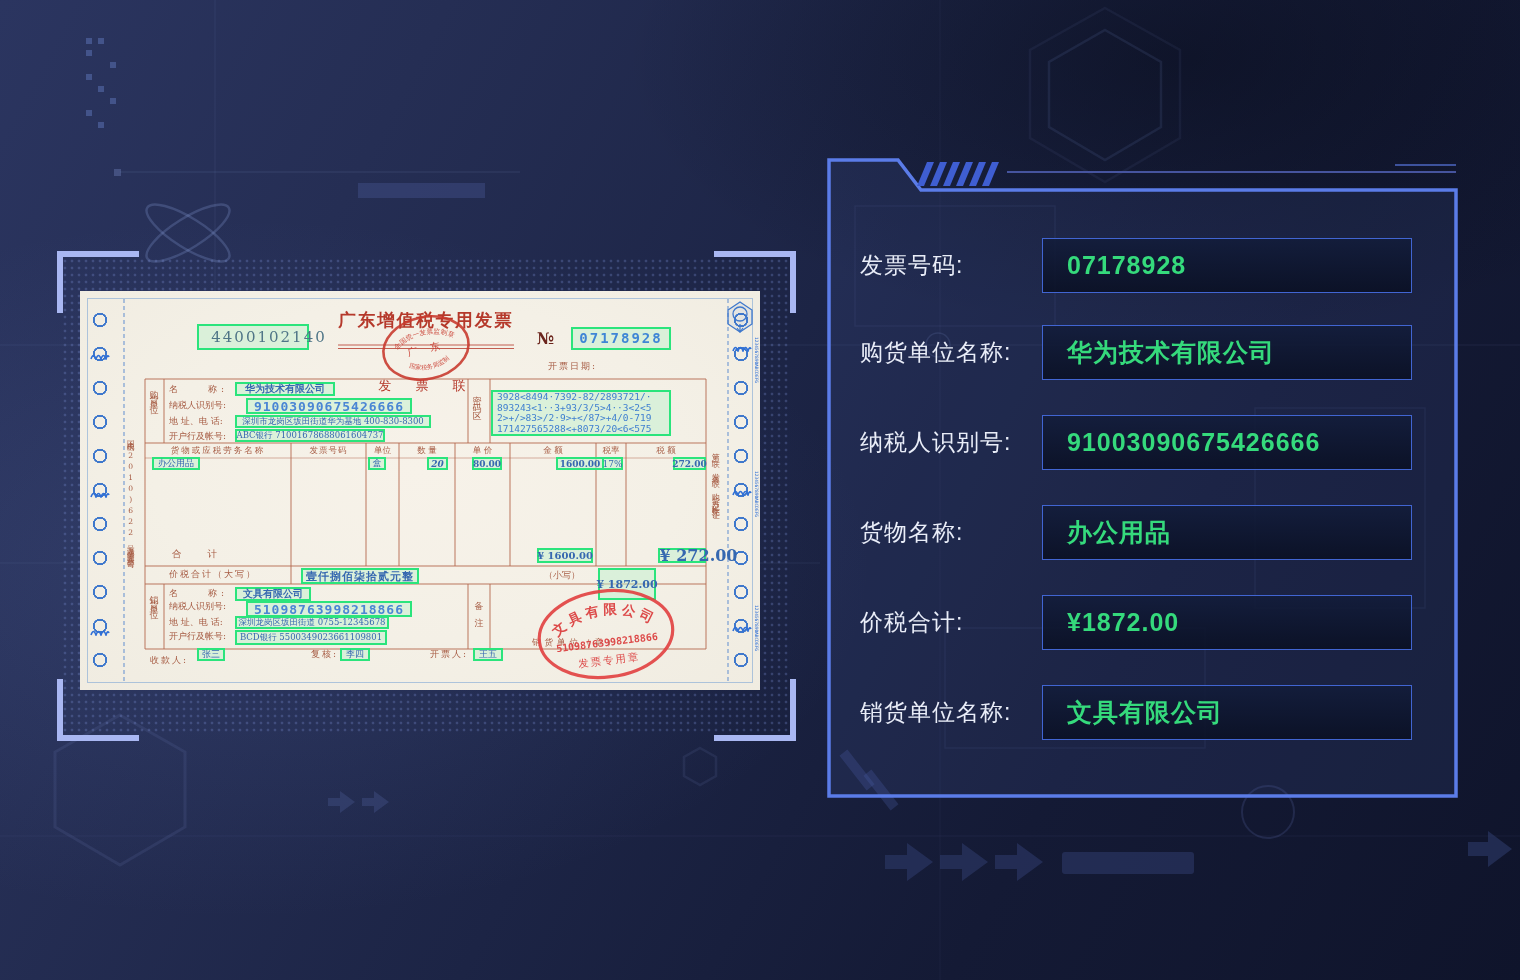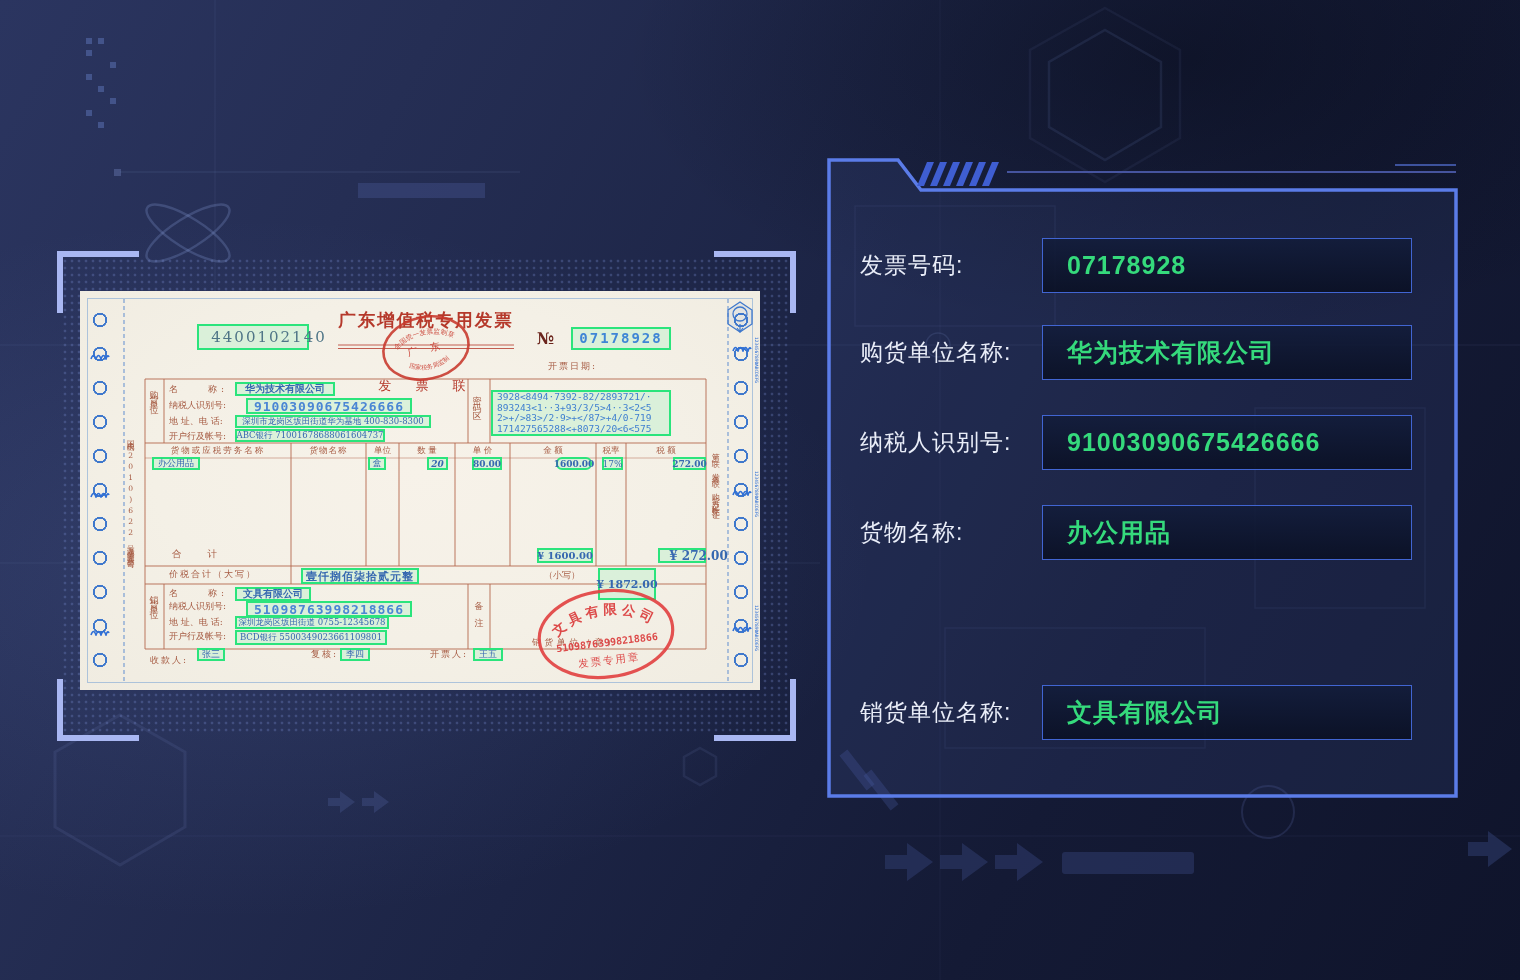--- a/index.html
+++ b/index.html
@@ -179,56 +179,56 @@
   </div>
   <span class="t lb vert" style="left:391px;top:97px;height:48px;letter-spacing:8px;">密码区</span>
   <div class="hl" style="left:411px;top:99px;width:180px;height:46px;flex-direction:column;align-items:flex-start;padding-left:4px;">
     <span class="dm" style="font-size:9.5px;line-height:10.5px;color:#3f7fd0;font-weight:normal;">3928&lt;8494·7392-82/2893721/·</span>
     <span class="dm" style="font-size:9.5px;line-height:10.5px;color:#3f7fd0;font-weight:normal;">893243&lt;1··3+93/3/5&gt;4··3&lt;2&lt;5</span>
     <span class="dm" style="font-size:9.5px;line-height:10.5px;color:#3f7fd0;font-weight:normal;">2&gt;+/&gt;83&gt;/2·9&gt;+&lt;/87&gt;+4/0-719</span>
     <span class="dm" style="font-size:9.5px;line-height:10.5px;color:#3f7fd0;font-weight:normal;">171427565288&lt;+8073/20&lt;6&lt;575</span>
   </div>
 
   <span class="t lb" style="left:65px;top:155px;width:146px;text-align:center;font-size:8.5px;letter-spacing:2px;">货物或应税劳务名称</span>
-  <span class="t lb" style="left:211px;top:155px;width:75px;text-align:center;font-size:8.5px;letter-spacing:1px;">货物名称</span>
+  <span class="t lb" style="left:211px;top:155px;width:75px;text-align:center;font-size:8.5px;letter-spacing:1px;">发票号码</span>
   <span class="t lb" style="left:286px;top:155px;width:33px;text-align:center;font-size:8.5px;">单位</span>
   <span class="t lb" style="left:319px;top:155px;width:56px;text-align:center;font-size:8.5px;">数  量</span>
   <span class="t lb" style="left:375px;top:155px;width:55px;text-align:center;font-size:8.5px;">单  价</span>
   <span class="t lb" style="left:430px;top:155px;width:86px;text-align:center;font-size:8.5px;">金    额</span>
   <span class="t lb" style="left:516px;top:155px;width:30px;text-align:center;font-size:8.5px;">税率</span>
   <span class="t lb" style="left:546px;top:155px;width:80px;text-align:center;font-size:8.5px;">税    额</span>
 
   <div class="hl" style="left:72px;top:166px;width:48px;height:13px;">
       <span class="bp" style="font-size:9px;font-weight:normal;">办公用品</span>
     </div>
   <div class="hl" style="left:288px;top:166px;width:18px;height:13px;">
       <span class="bp" style="font-size:9px;font-weight:normal;">盒</span>
     </div>
   <div class="hl" style="left:347px;top:166px;width:21px;height:13px;">
       <span class="bp" style="font-size:9px;font-style:italic;">20</span>
     </div>
   <div class="hl" style="left:392px;top:166px;width:30px;height:13px;">
       <span class="bp" style="font-size:9px;">80.00</span>
     </div>
-  <div class="hl" style="left:476px;top:166px;width:36px;height:13px;border-radius:6px;">
+  <div class="hl" style="left:476px;top:166px;width:48px;height:13px;">
       <span class="bp" style="font-size:9px;">1600.00</span>
     </div>
   <div class="hl" style="left:522px;top:166px;width:21px;height:13px;">
       <span class="bp" style="font-size:9px;font-weight:normal;">17%</span>
     </div>
   <div class="hl" style="left:593px;top:166px;width:33px;height:13px;">
       <span class="bp" style="font-size:9px;">272.00</span>
     </div>
 
   <span class="t lb" style="left:92px;top:258px;letter-spacing:26px;font-size:9.5px;">合计</span>
   <div class="hl" style="left:457px;top:257px;width:56px;height:15px;">
       <span class="bp" style="font-size:10px;">¥ 1600.00</span>
     </div>
   <div class="hl" style="left:578px;top:257px;width:48px;height:15px;">
-      <span class="bp" style="font-size:12px;margin-left:33px;">¥ 272.00</span>
+      <span class="bp" style="font-size:16px;margin-left:33px;">¥ 272.00</span>
     </div>
 
   <span class="t lb" style="left:89px;top:279px;letter-spacing:2px;">价税合计（大写）</span>
   <div class="hl" style="left:221px;top:277px;width:118px;height:16px;">
       <span class="bp" style="font-size:11px;letter-spacing:1px;">壹仟捌佰柒拾贰元整</span>
     </div>
   <span class="t lb" style="left:464px;top:280px;">（小写）</span>
   <div class="hl" style="left:518px;top:277px;width:58px;height:32px;align-items:center;">
       <span class="bp" style="font-size:11px;">¥ 1872.00</span>
     </div>
@@ -328,19 +328,25 @@
     <div class="pbox">
         <span class="pval">91003090675426666</span>
       </div>
   </div>
   <div class="prow" style="top:347px;">
     <div class="plabel">货物名称:</div>
     <div class="pbox">
         <span class="pval">办公用品</span>
       </div>
   </div>
+  <div class="prow" style="top:437px;">
+    <div class="plabel">价税合计:</div>
+    <div class="pbox">
+        <span class="pval">¥1872.00</span>
+      </div>
+  </div>
   <div class="prow" style="top:527px;">
     <div class="plabel">销货单位名称:</div>
     <div class="pbox">
         <span class="pval">文具有限公司</span>
       </div>
   </div>
 </div>
 
 </body></html>

